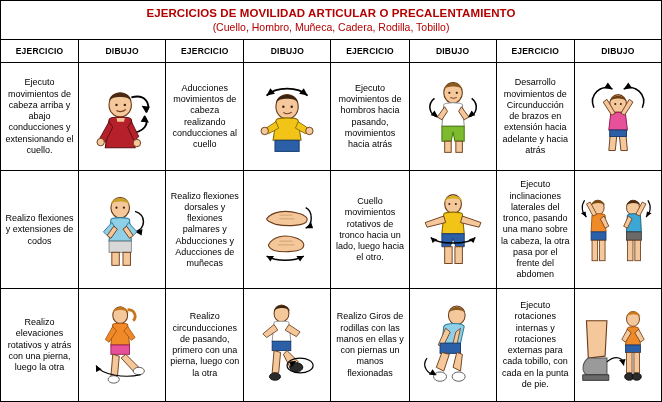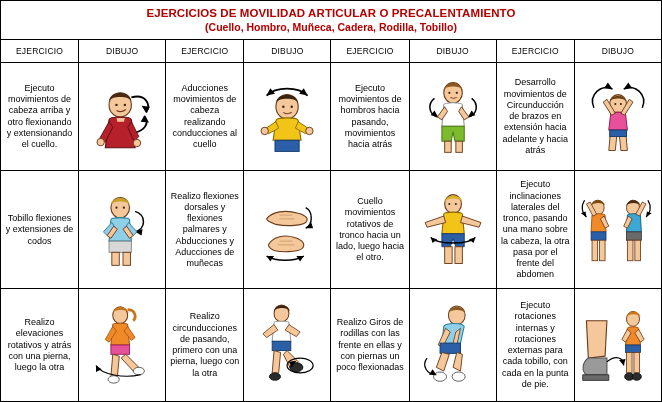--- a/index.html
+++ b/index.html
@@ -36,29 +36,29 @@
     line-height: 1.25;
   }
   .title-line1 {
     font-weight: bold;
     font-size: 11.5px;
     color: #b30000;
     letter-spacing: 0.1px;
     display: block;
   }
   .title-line2 {
-    font-weight: bold;
+    font-weight: normal;
     font-size: 10.5px;
     color: #b30000;
     display: block;
   }
   .hdr {
     text-align: center;
     font-size: 8.5px;
-    font-weight: normal;
+    font-weight: bold;
     color: #000;
     height: 14px;
     vertical-align: middle;
     letter-spacing: 0.2px;
   }
   .txt {
     text-align: center;
     font-size: 9px;
     line-height: 1.25;
     color: #000;
@@ -111,21 +111,21 @@
     <td class="hdr">DIBUJO</td>
     <td class="hdr">EJERCICIO</td>
     <td class="hdr">DIBUJO</td>
     <td class="hdr">EJERCICIO</td>
     <td class="hdr">DIBUJO</td>
     <td class="hdr">EJERCICIO</td>
     <td class="hdr">DIBUJO</td>
   </tr>
 
   <tr>
-    <td class="txt">Ejecuto movimientos de cabeza arriba y otro flexionando y extensionando el cuello.</td>
+    <td class="txt">Ejecuto movimientos de cabeza arriba y abajo conducciones y extensionando el cuello.</td>
     <td class="pic">
       <div class="pic-wrap">
         <svg width="84" height="86" viewBox="0 0 84 86">
 
           <path d="M52 22 C66 18 74 28 68 38" stroke="#000" stroke-width="2" fill="none"></path>
           <polygon points="68,39 63,31 72,32" fill="#000"></polygon>
           <path d="M50 60 C66 60 72 50 66 42" stroke="#000" stroke-width="2" fill="none"></path>
           <polygon points="66,41 71,49 62,48" fill="#000"></polygon>
 
           <ellipse cx="40" cy="30" rx="12" ry="13" fill="#f4c89a" stroke="#6b3b1a" stroke-width="1.2"></ellipse>
@@ -215,21 +215,21 @@
 
           <path d="M34 60 L32 82 L39 82 L41 62 Z" fill="#f4c89a" stroke="#6b3b1a" stroke-width="1"></path>
           <path d="M50 60 L52 82 L45 82 L43 62 Z" fill="#f4c89a" stroke="#6b3b1a" stroke-width="1"></path>
           <rect x="33" y="60" width="18" height="7" fill="#2b5fa8" stroke="#143a6b" stroke-width="1"></rect>
         </svg>
       </div>
     </td>
   </tr>
 
   <tr>
-    <td class="txt">Tobillo flexiones y extensiones de codos</td>
+    <td class="txt">Realizo flexiones y extensiones de codos</td>
     <td class="pic">
       <div class="pic-wrap">
         <svg width="84" height="92" viewBox="0 0 84 92">
           <path d="M56 26 C68 30 68 44 56 48" stroke="#000" stroke-width="1.6" fill="none"></path>
           <polygon points="56,48 64,45 63,52" fill="#000"></polygon>
 
           <ellipse cx="40" cy="22" rx="10" ry="11" fill="#f4c89a" stroke="#6b3b1a" stroke-width="1.2"></ellipse>
           <path d="M30 19 C31 9 49 9 50 19 C48 14 32 14 30 19 Z" fill="#c8a02a"></path>
           <circle cx="36" cy="22" r="1.2" fill="#3a2010"></circle>
           <circle cx="44" cy="22" r="1.2" fill="#3a2010"></circle>
@@ -363,21 +363,21 @@
           <path d="M28 54 L26 78 L33 78 L35 56 Z" fill="#f4c89a" stroke="#6b3b1a" stroke-width="1"></path>
           <path d="M42 54 L54 66 L46 74 L38 58 Z" fill="#f4c89a" stroke="#6b3b1a" stroke-width="1"></path>
           <ellipse cx="29" cy="82" rx="6" ry="4" fill="#2b2b2b" stroke="#000" stroke-width="0.8"></ellipse>
           <ellipse cx="52" cy="72" rx="7" ry="5" fill="#2b2b2b" stroke="#000" stroke-width="0.8"></ellipse>
           <ellipse cx="56" cy="70" rx="14" ry="8" fill="none" stroke="#000" stroke-width="1.3"></ellipse>
           <polygon points="44,66 52,65 47,72" fill="#000"></polygon>
         </svg>
       </div>
     </td>
 
-    <td class="txt">Realizo Giros de rodillas con las frente en ellas y con piernas un poco flexionadas</td>
+    <td class="txt">Realizo Giros de rodillas con las manos en ellas y con piernas un manos flexionadas</td>
     <td class="pic">
       <div class="pic-wrap">
         <svg width="84" height="96" viewBox="0 0 84 96">
           <ellipse cx="46" cy="16" rx="9" ry="10" fill="#f4c89a" stroke="#6b3b1a" stroke-width="1.1"></ellipse>
           <path d="M37 14 C38 5 54 5 55 14 C53 9 39 9 37 14 Z" fill="#8a5a20"></path>
           <path d="M32 28 C34 24 52 24 54 28 L50 46 L30 46 Z" fill="#8fd0e8" stroke="#2a7e9b" stroke-width="1.1"></path>
           <path d="M34 30 L26 48 L31 50 L39 34 Z" fill="#f4c89a" stroke="#6b3b1a" stroke-width="0.9"></path>
           <path d="M50 30 L46 48 L41 50 L45 34 Z" fill="#f4c89a" stroke="#6b3b1a" stroke-width="0.9"></path>
           <rect x="28" y="46" width="22" height="11" fill="#2b5fa8" stroke="#143a6b" stroke-width="1"></rect>
           <path d="M30 56 L24 72 L32 76 L38 58 Z" fill="#f4c89a" stroke="#6b3b1a" stroke-width="1"></path>

